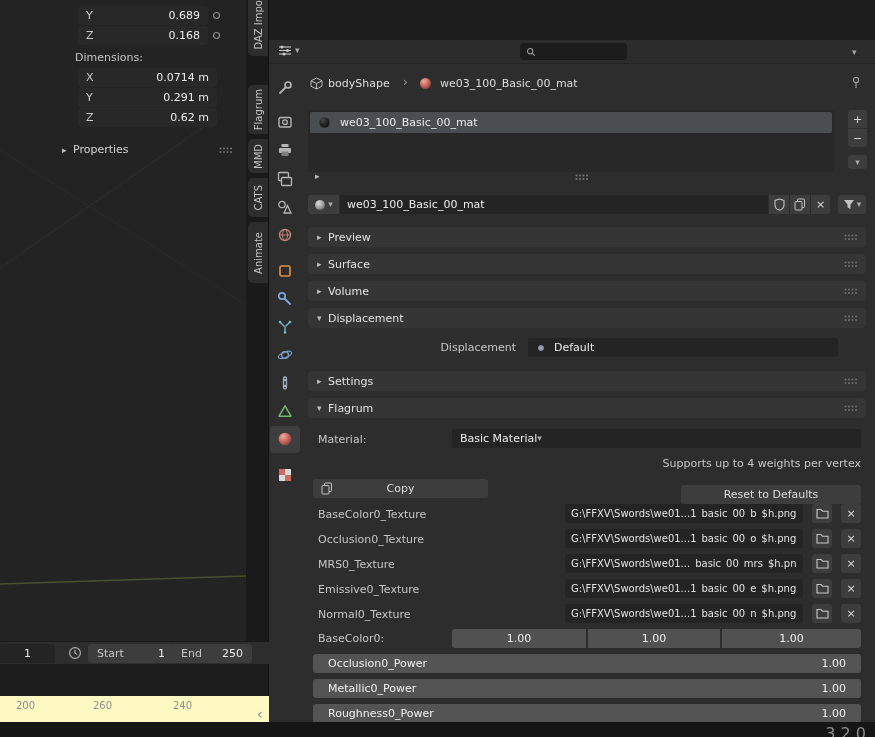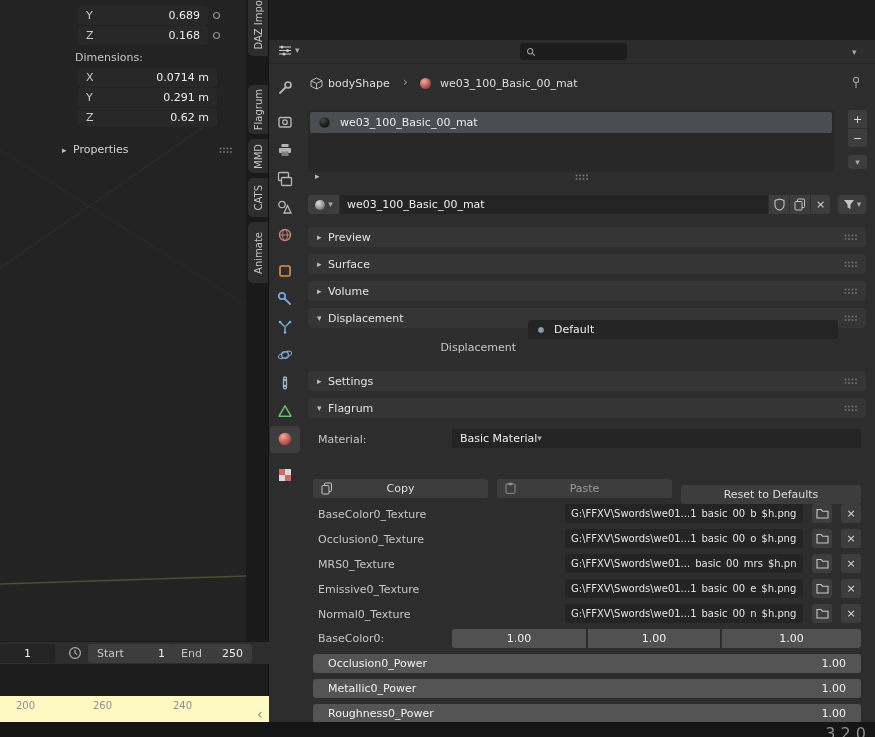--- a/index.html
+++ b/index.html
@@ -398,21 +398,21 @@
             <circle cx="12" cy="1.5" r="1"></circle>
             <circle cx="1.5" cy="5" r="1"></circle>
             <circle cx="5" cy="5" r="1"></circle>
             <circle cx="8.5" cy="5" r="1"></circle>
             <circle cx="12" cy="5" r="1"></circle>
           </g>
         </svg>
   </div>
 
   <div class="abs label" style="left:100px;top:341px;width:147px;text-align:right">Displacement</div>
-  <div class="fielddark" style="left:259px;top:320px;width:310px;height:19px;padding:0 8px;gap:8px">
+  <div class="fielddark" style="left:259px;top:338px;width:310px;height:19px;padding:0 8px;gap:8px">
     <svg width="10" height="10">
           <circle cx="5" cy="5" r="3.5" fill="#8f9cb0" stroke="#15171b"></circle>
         </svg>
     <span class="value">Default</span>
   </div>
 
   <div class="panel" style="left:39px;top:371px;width:558px;height:20px">
     <span class="arrow">▸</span>
     <span>Settings</span>
     <svg class="grip" width="13" height="7">
@@ -443,34 +443,28 @@
             <circle cx="12" cy="5" r="1"></circle>
           </g>
         </svg>
   </div>
 
   <span class="abs label" style="left:49px;top:433px">Material:</span>
   <div class="fielddark" style="left:183px;top:429px;width:409px;height:19px;padding:0 8px;">
     <span class="value">Basic Material</span>
     <span class="chev">▾</span>
   </div>
+  <div class="abs label" style="left:292px;top:457px;width:300px;text-align:right">Supports up to 4 weights per vertex</div>
 
   <div class="btn" style="left:44px;top:479px;width:175px;height:19px">
     <svg class="abs" style="left:8px;top:3px" width="12" height="13" viewBox="0 0 12 13">
           <rect x="3.5" y="1" width="7" height="8.5" rx="1" fill="none" stroke="#c2c2c2"></rect>
           <rect x="1" y="3.5" width="7" height="8.5" rx="1" fill="#3d3d3d" stroke="#c2c2c2"></rect>
         </svg>
     <span>Copy</span>
-  </div>
-  <div class="btn" style="left:228px;top:479px;width:175px;height:19px;color:#9a9a9a">
-    <svg class="abs" style="left:8px;top:3px" width="11" height="12" viewBox="0 0 11 12">
-          <rect x="1" y="2" width="9" height="9.3" rx="1" fill="none" stroke="#8f8f8f"></rect>
-          <rect x="3.5" y="0.8" width="4" height="2.4" rx="0.8" fill="#8f8f8f"></rect>
-        </svg>
-    <span>Paste</span>
   </div>
   <div class="btn" style="left:412px;top:485px;width:180px;height:19px">
     <span>Reset to Defaults</span>
   </div>
 
   <span class="abs label" style="left:49px;top:508px">BaseColor0_Texture</span>
   <div class="fielddark" style="left:296px;top:504px;width:238px;height:19px;padding:0 6px">
         <span class="pathtxt">G:\FFXV\Swords\we01...1_basic_00_b_$h.png</span>
       </div>
   <div class="btn" style="left:543px;top:504px;width:20px;height:19px">

